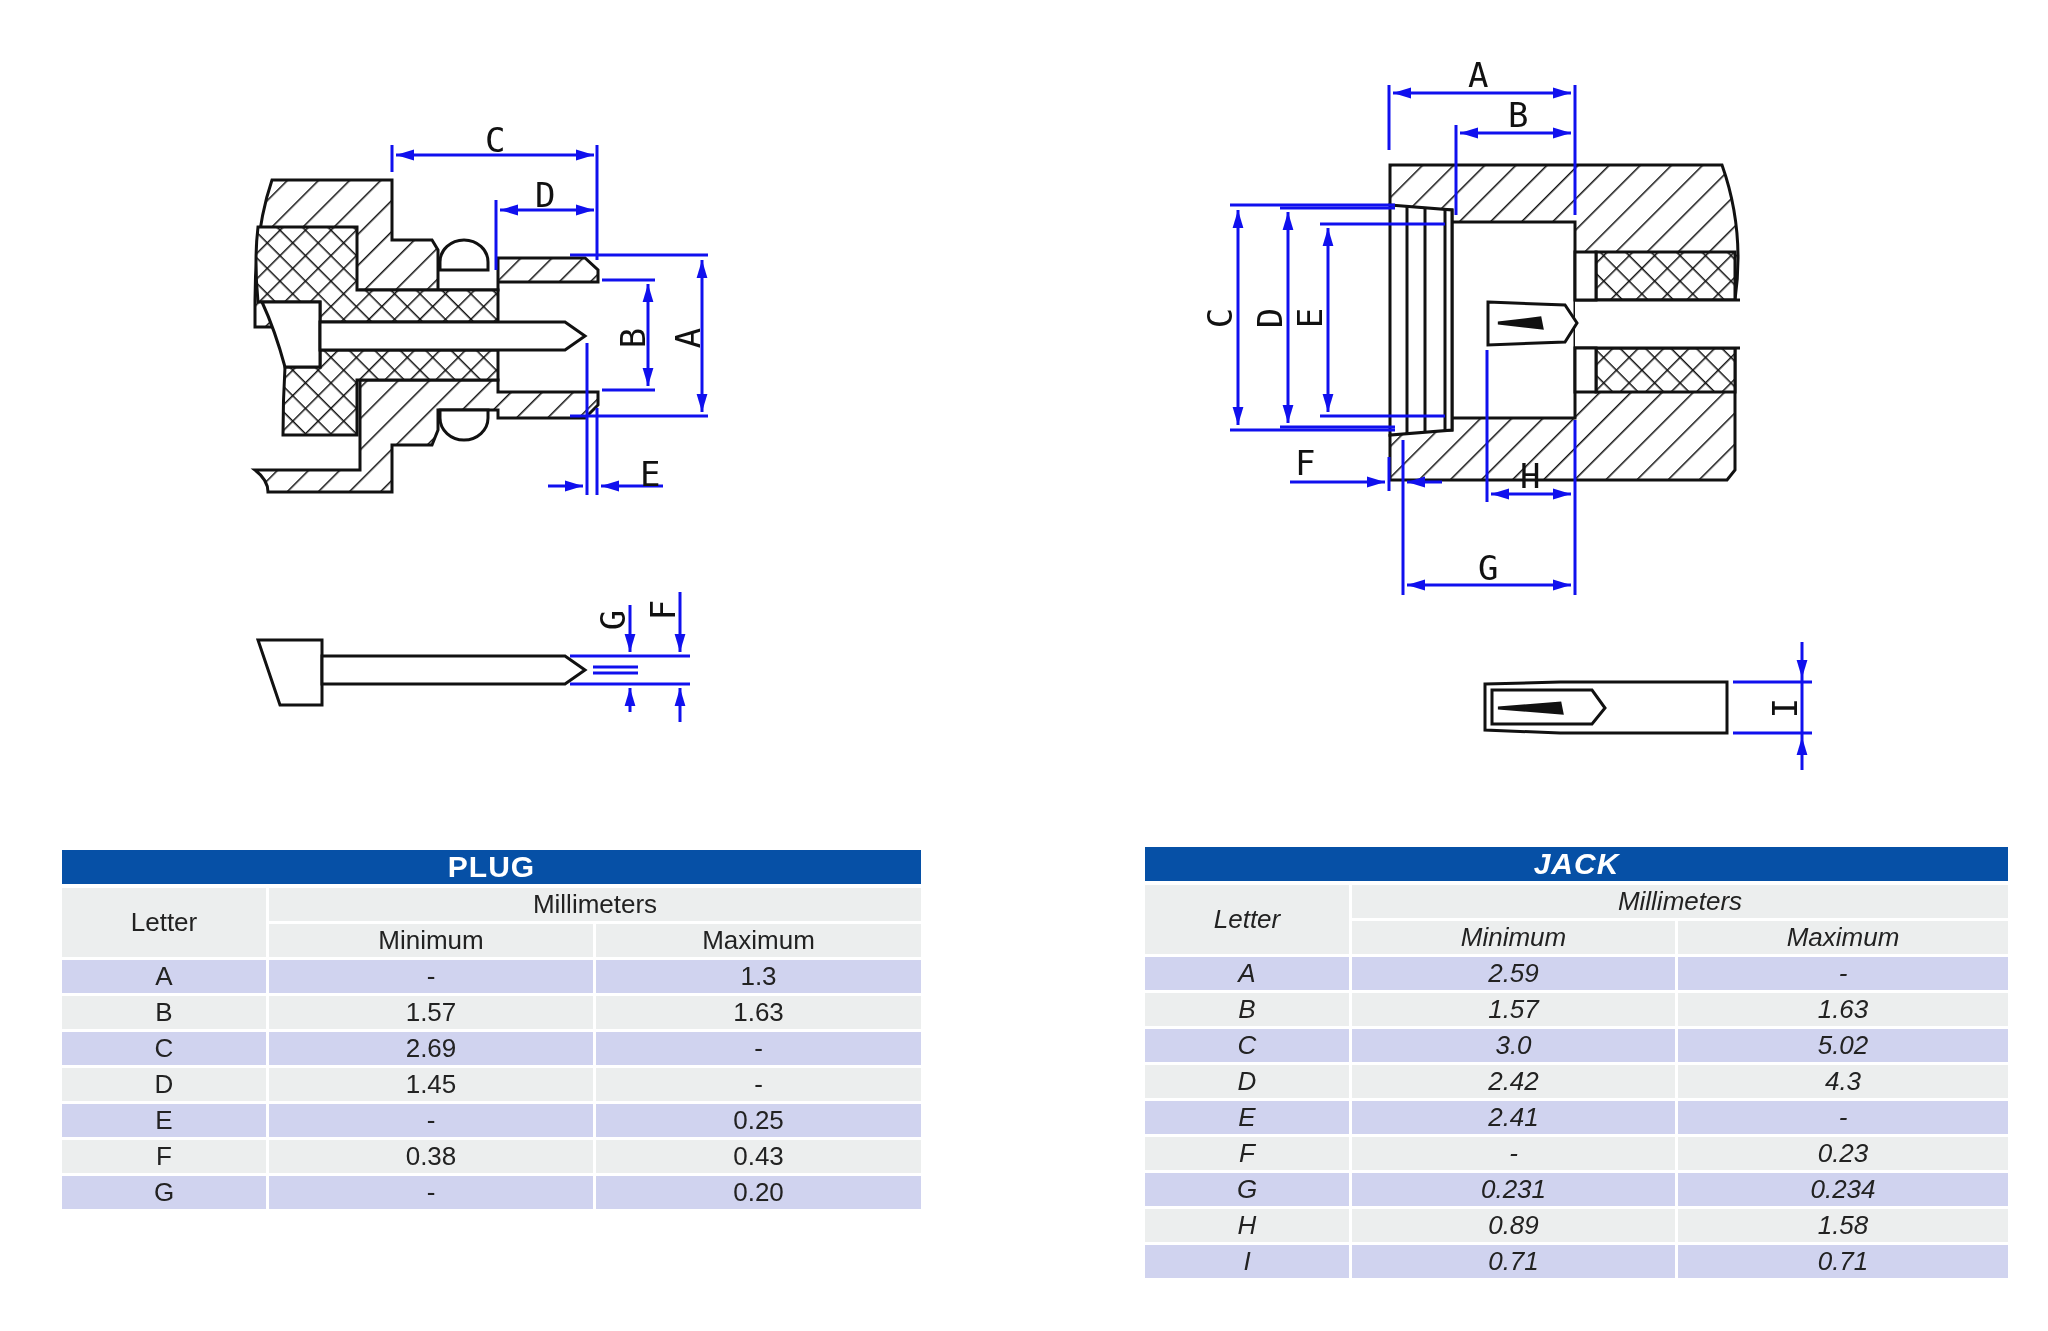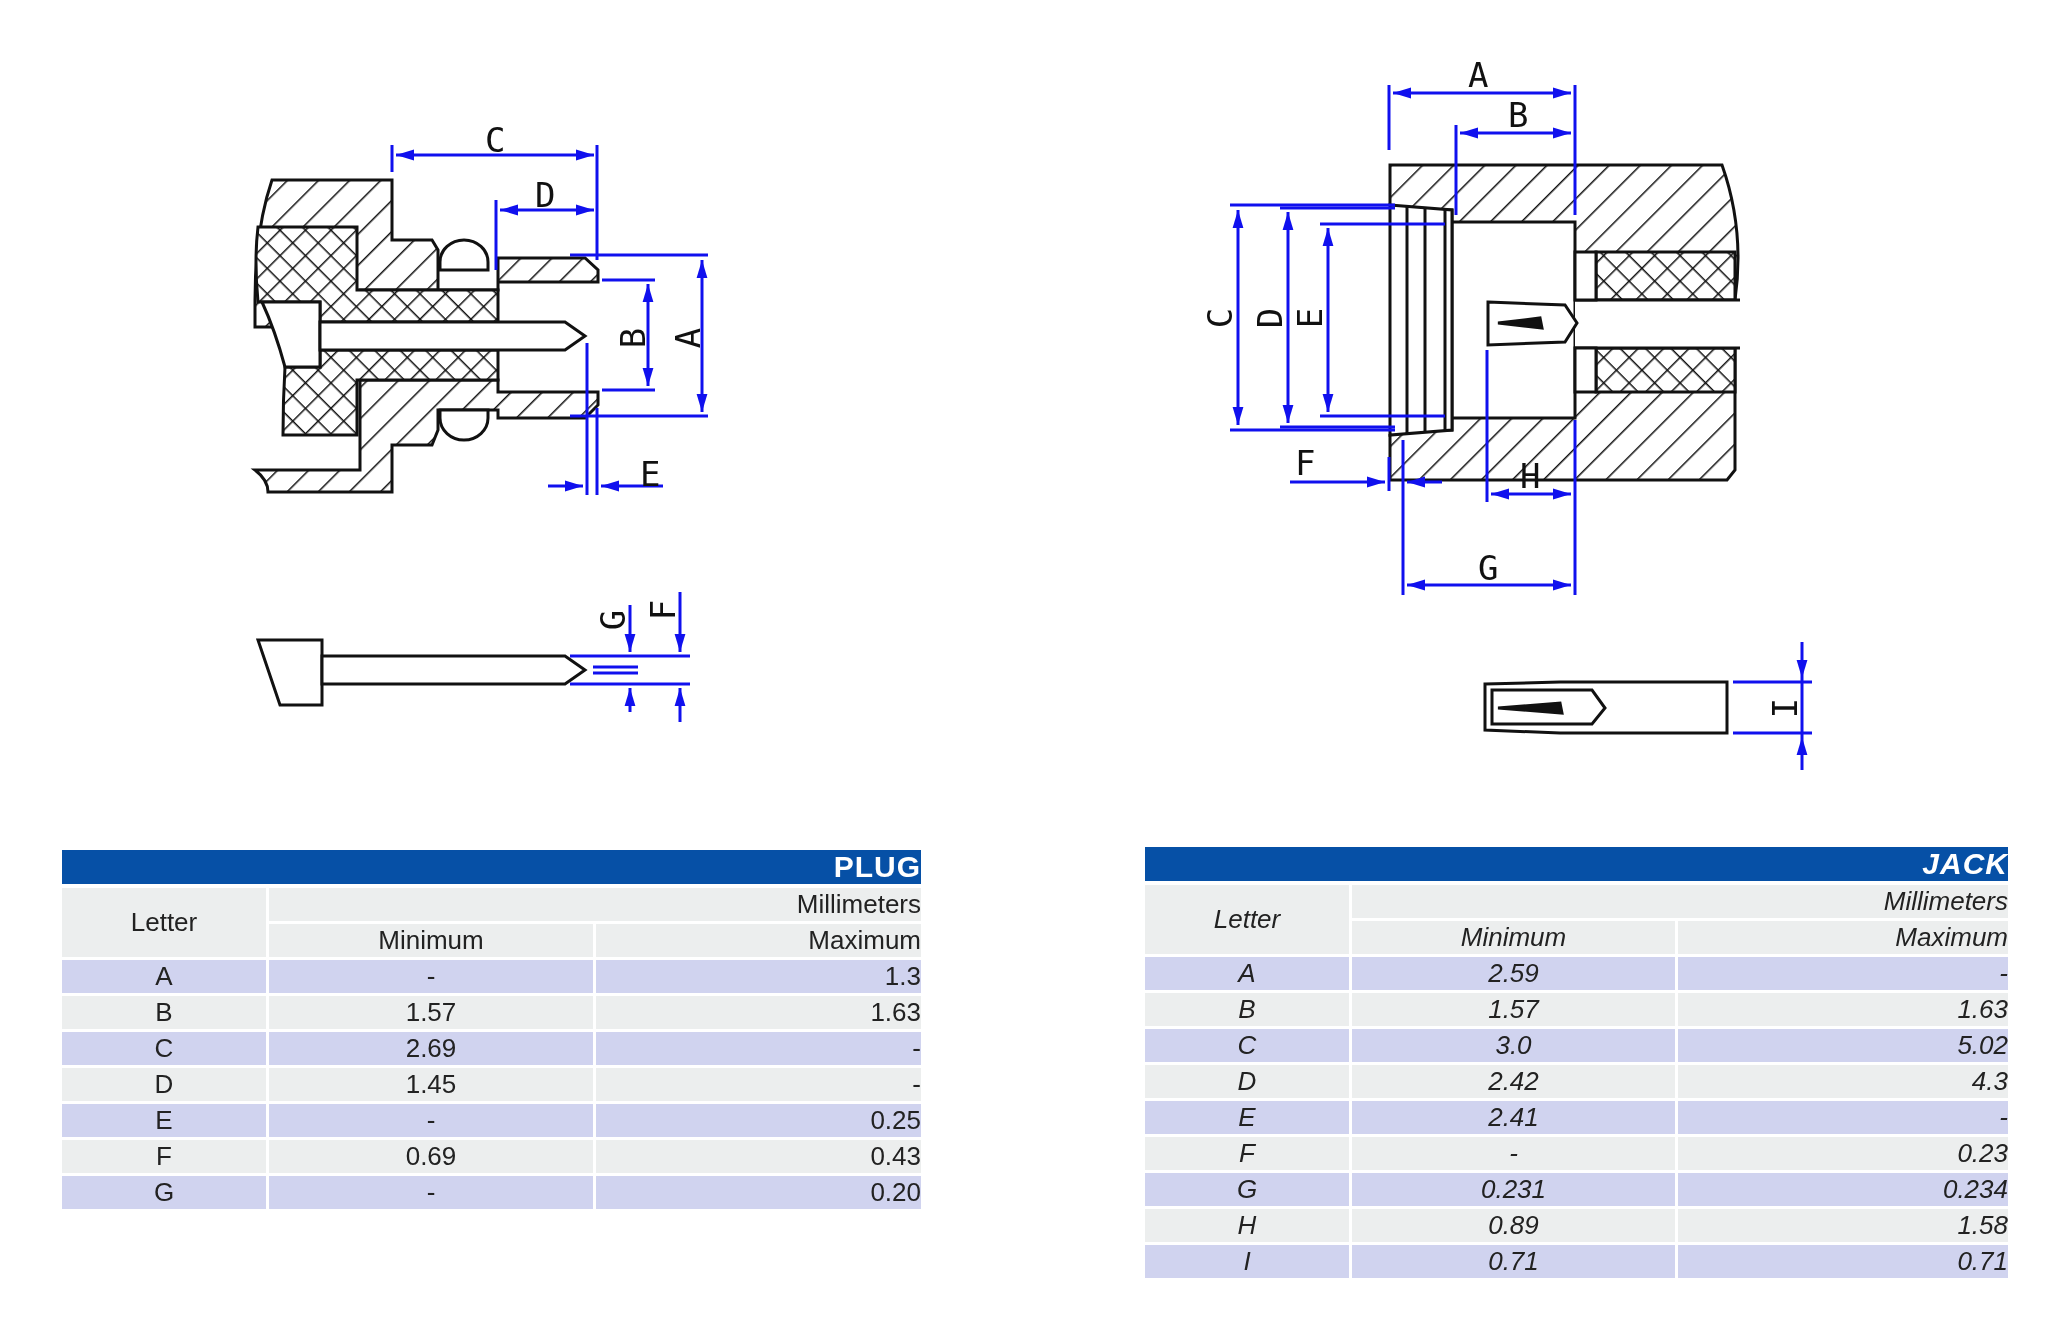--- a/index.html
+++ b/index.html
@@ -3,21 +3,21 @@
 <meta charset="utf-8">
 <style>
   html, body { margin:0; padding:0; background:#ffffff; }
   body { width:2048px; height:1331px; position:relative; overflow:hidden;
          font-family:"Liberation Sans", sans-serif; color:#222; }
   svg.drawing { position:absolute; left:0; top:0; width:2048px; height:1331px; }
   .dimtext { font-family:"DejaVu Sans Mono", monospace; font-size:34px; fill:#111; }
   .spec { position:absolute; border-collapse:separate; border-spacing:0; table-layout:fixed; }
   .spec td, .spec th { padding:0; text-align:center; vertical-align:middle; font-weight:normal;
                        font-size:26px; color:#222; border-right:3px solid #ffffff; border-bottom:3px solid #ffffff; }
-  .spec td:last-child, .spec th:last-child { border-right:none;text-align:right; }
+  .spec td:last-child, .spec th:last-child { border-right:none; }
   .spec .title { background:#0650a6; color:#ffffff; font-weight:bold; font-size:30px; height:33px; letter-spacing:1px; border-bottom:4px solid #ffffff; }
   .spec .hdr { background:#eceeee; }
   .spec .odd td { background:#d0d3ef; }
   .spec .even td { background:#eceeee; }
   #plug-table { left:62px; top:850px; width:859px; }
   #jack-table { left:1145px; top:847px; width:863px;font-style:italic; }
   #plug-table .hrow1 th { height:33px; }
   #plug-table .hrow2 th { height:33px; }
   #plug-table tbody tr td { height:33px; }
   #jack-table .hrow1 th { height:33px; }
@@ -205,21 +205,21 @@
         <td>1.45</td>
         <td>-</td>
       </tr>
       <tr class="odd">
         <td>E</td>
         <td>-</td>
         <td>0.25</td>
       </tr>
       <tr class="even">
         <td>F</td>
-        <td>0.69</td>
+        <td>0.38</td>
         <td>0.43</td>
       </tr>
       <tr class="odd">
         <td>G</td>
         <td>-</td>
         <td>0.20</td>
       </tr>
     </tbody>
 </table>
 

